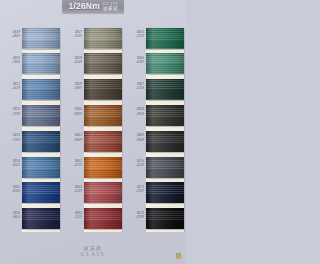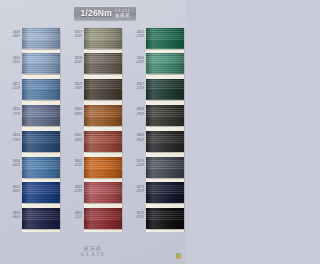--- a/index.html
+++ b/index.html
@@ -12,23 +12,23 @@
   }
   #card {
     position: relative;
     width: 186px; height: 264px;
     background: linear-gradient(160deg, #d2d4e0 0%, #c8cad7 45%, #c2c4d2 100%);
   }
 
   
   #header {
     position: absolute;
-    left: 12px; top: 0;
+    left: 0; top: 0;
     width: 186px; height: 26px;
-    display: flex; align-items: center; justify-content: center;
+    display: flex; align-items: flex-start; justify-content: center;
   }
   #header-plate {
     display: flex; align-items: center; gap: 3px;
     background: linear-gradient(180deg, #9a9aa4 0%, #8e8e99 55%, #a2a2ac 100%);
     padding: 2px 5px 2px 6px;
     border-radius: 1px;
     box-shadow: 0 1px 1px rgba(0,0,0,.18);
   }
   #count-label {
     color: #f2f2f5;

